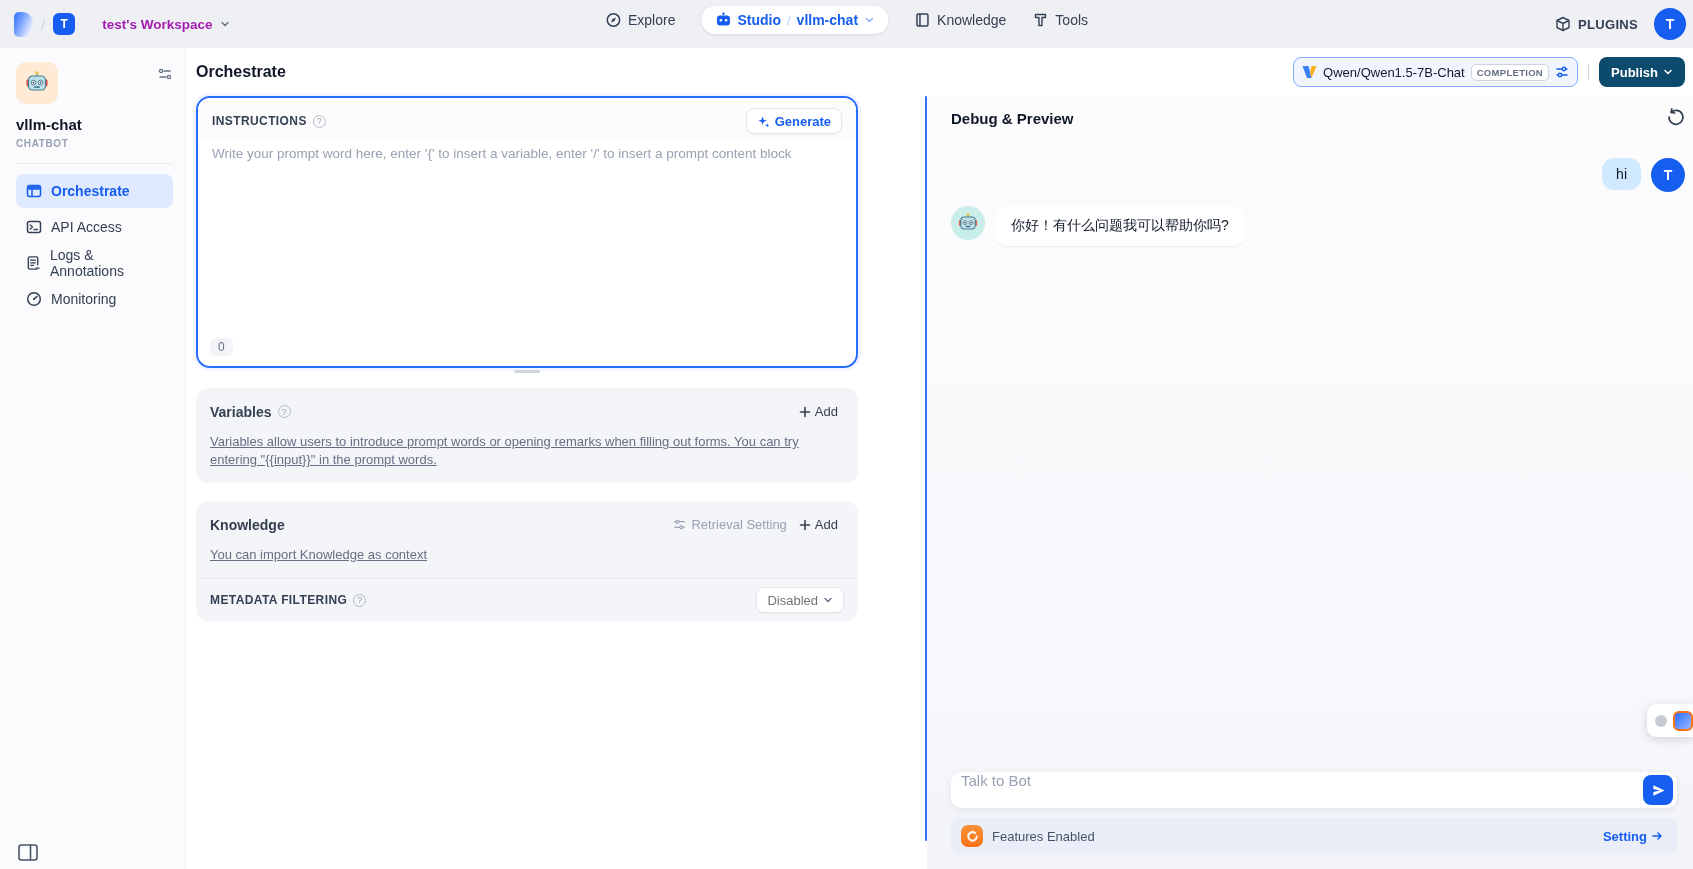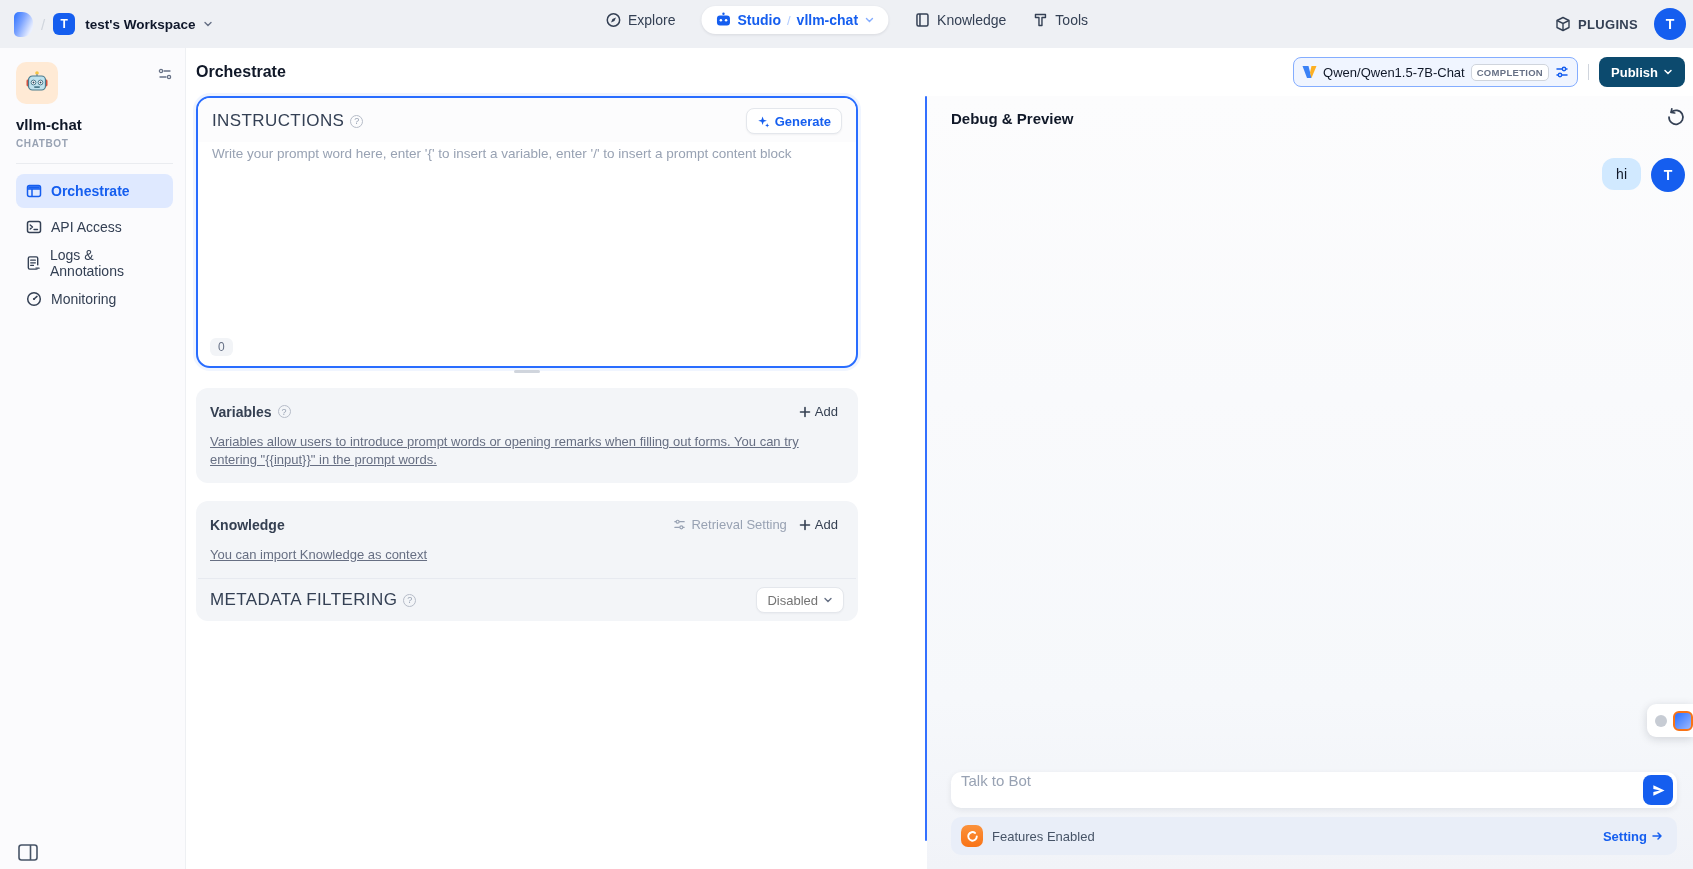--- a/index.html
+++ b/index.html
@@ -6,21 +6,21 @@
   html,body { width:1693px; height:869px; }
   body { font-family:"Liberation Sans","DejaVu Sans",sans-serif; color:#101828; }
   .app { position:relative; width:1693px; height:869px; background:#eef0f4; overflow:hidden; display:flex; flex-direction:column; }
 
   
   .topbar { height:48px; flex:0 0 48px; display:flex; align-items:center; padding:0 14px; background:#eef0f4; position:relative; }
   .tb-left { display:flex; align-items:center; gap:8px; }
   .dify-logo { width:19px; height:25px; border-radius:5px 11px 11px 5px; background:linear-gradient(115deg,#2970ff 0%,#7da4ff 40%,#e8eeff 82%,#f7f9ff 100%); }
   .tb-slash { color:#d0d5dd; font-size:15px; }
   .ws-avatar { width:22px; height:22px; border-radius:6px; background:#155eef; color:#fff; font-size:12px; font-weight:700; display:flex; align-items:center; justify-content:center; }
-  .ws-name { font-size:13.5px; font-weight:600; color:#0f172a; margin-left:2px; }
+  .ws-name { font-size:13.5px; font-weight:600; color:#a21caf; margin-left:19px; }
   .chev { display:inline-block; }
   .tb-center { position:absolute; left:50%; top:0; height:40px; transform:translateX(-50%); display:flex; align-items:center; gap:26px; }
   .nav-item { display:flex; align-items:center; gap:7px; font-size:14px; font-weight:500; color:#344054; cursor:pointer; }
   .nav-pill { display:flex; align-items:center; gap:6px; background:#fff; border-radius:999px; padding:6px 14px; box-shadow:0 1px 3px rgba(16,24,40,.1); }
   .nav-pill .studio-label { color:#155eef; font-size:14px; font-weight:700; }
   .nav-pill .pill-sep { color:#b2ccff; font-size:13px; }
   .nav-pill .app-label { color:#155eef; font-size:14px; font-weight:600; }
   .tb-right { margin-left:auto; display:flex; align-items:center; gap:16px; }
   .plugins { display:flex; align-items:center; gap:7px; font-size:13px; font-weight:600; letter-spacing:.3px; color:#344054; cursor:pointer; }
   .user-avatar { width:32px; height:32px; border-radius:50%; background:#155eef; color:#fff; font-size:14px; font-weight:600; display:flex; align-items:center; justify-content:center; margin-right:-7px; }
@@ -47,21 +47,21 @@
   .ph-sep { width:1px; height:16px; background:#d0d5dd; margin:0 10px; }
   .publish-btn { height:30px; display:flex; align-items:center; gap:5px; background:#0c4a6e; color:#fff; border:none; border-radius:8px; padding:0 12px; font-size:13px; font-weight:600; font-family:inherit; cursor:pointer; }
 
   .content { position:relative; flex:1; min-height:0; }
   .config { position:absolute; left:10px; top:0; width:662px; }
   .panel-divider { position:absolute; left:739px; top:0; height:745px; width:2px; background:#3370ff; border-radius:2px; }
 
   
   .instr-card { position:relative; height:272px; border:2px solid #296dff; border-radius:14px; background:#fff; box-shadow:0 0 0 3px rgba(41,109,255,.07); display:flex; flex-direction:column; }
   .instr-head { display:flex; align-items:center; padding:10px 14px 8px 14px; background:#fcfcfd; border-radius:12px 12px 0 0; }
-  .card-caps-title { font-size:17px; font-weight:400; letter-spacing:.4px; color:#344054;text-align:right; }
+  .card-caps-title { font-size:12px; font-weight:700; letter-spacing:.4px; color:#344054;text-align:right; }
   .help-dot { width:13px; height:13px; border-radius:50%; border:1px solid #b6bcc8; color:#98a2b3; font-size:9px; display:inline-flex; align-items:center; justify-content:center; margin-left:6px; }
   .generate-btn { margin-left:auto; height:26px; display:flex; align-items:center; gap:5px; background:#fff; border:1px solid #e4e7ec; box-shadow:0 1px 2px rgba(16,24,40,.05); border-radius:8px; padding:0 10px; font-size:13px; font-weight:600; color:#155eef; font-family:inherit; cursor:pointer; }
   .instr-body { flex:1; padding:4px 14px; }
   .instr-body textarea { width:100%; height:100%; border:none; outline:none; resize:none; font-family:inherit; font-size:13.5px; color:#101828; background:transparent; }
   .instr-body textarea::placeholder { color:#98a2b3; }
   .char-count { position:absolute; left:12px; bottom:10px; background:#f2f4f7; color:#667085; font-size:12px; border-radius:6px; padding:2px 8px; }
   .resize-handle { position:absolute; left:50%; bottom:-7px; transform:translateX(-50%); width:26px; height:3px; border-radius:3px; background:#d0d5dd; cursor:row-resize; }
 
   
   .gray-card { background:#f3f5f8; border-radius:12px; }
@@ -347,20 +347,37 @@
                   <path d="M5.8 1.8 L5.1 5.4 L8.7 6" fill="none" stroke="#344054" stroke-width="1.7" stroke-linecap="round" stroke-linejoin="round"></path>
                 </svg>
             </button>
           </div>
 
           <div class="chat-area">
             <div class="msg-row user">
               <div class="bubble-user">hi</div>
               <div class="chat-avatar-user">T</div>
             </div>
+            <div class="msg-row bot">
+              <div class="chat-avatar-bot">
+                <svg width="22" height="22" viewBox="0 0 26 26">
+                  <circle cx="13" cy="3" r="1.8" fill="#f4c542"></circle>
+                    <rect x="12.3" y="4" width="1.4" height="2.4" fill="#8a9aa8"></rect>
+                  <rect x="2.5" y="9.5" width="3" height="7" rx="1.4" fill="#d94f3d"></rect>
+                    <rect x="20.5" y="9.5" width="3" height="7" rx="1.4" fill="#d94f3d"></rect>
+                  <rect x="4.5" y="6" width="17" height="14" rx="4" fill="#bfe2ee" stroke="#4b7b8c" stroke-width="1.2"></rect>
+                  <circle cx="9.5" cy="12.5" r="2.4" fill="#fff" stroke="#4b7b8c" stroke-width="1"></circle>
+                    <circle cx="16.5" cy="12.5" r="2.4" fill="#fff" stroke="#4b7b8c" stroke-width="1"></circle>
+                  <circle cx="9.5" cy="12.5" r="1" fill="#27445c"></circle>
+                    <circle cx="16.5" cy="12.5" r="1" fill="#27445c"></circle>
+                  <rect x="10" y="16.3" width="6" height="1.6" rx="0.8" fill="#4b7b8c"></rect>
+                </svg>
+              </div>
+              <div class="bubble-bot">你好！有什么问题我可以帮助你吗?</div>
+            </div>
           </div>
 
           <div class="debug-footer">
             <div class="chat-input-wrap">
               <input type="text" placeholder="Talk to Bot" style="">
               <button class="send-btn">
                 <svg width="15" height="15" viewBox="0 0 16 16">
                     <path d="M2.5 13.5 L14.5 8 L2.5 2.5 L2.5 6.5 L9.5 8 L2.5 9.5 Z" fill="#fff"></path>
                   </svg>
               </button>

